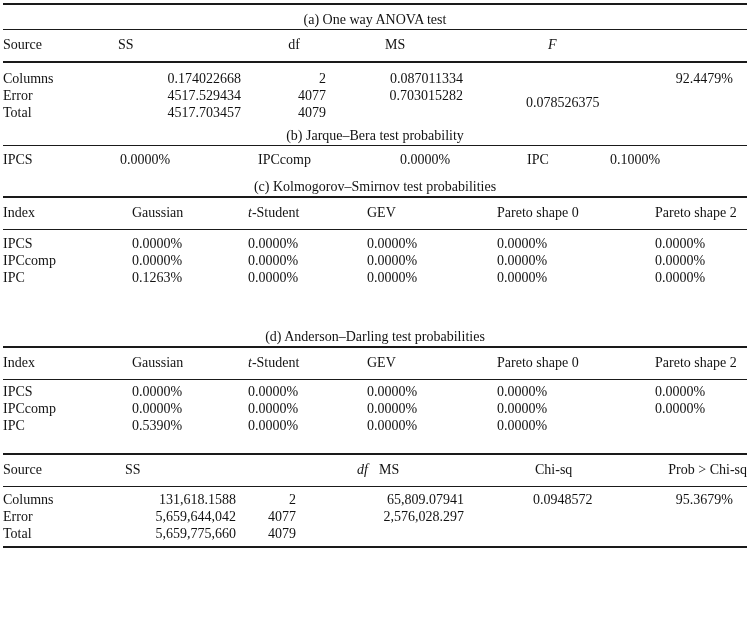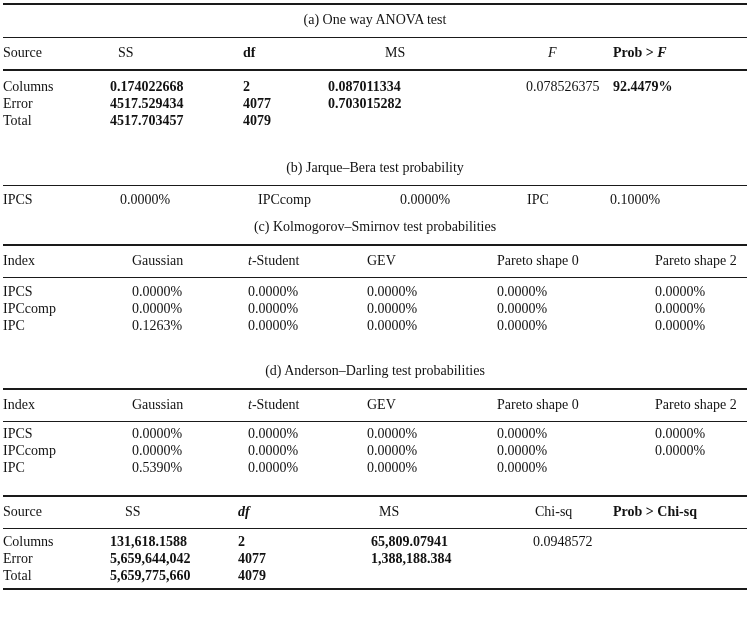--- a/index.html
+++ b/index.html
@@ -4,58 +4,57 @@
 <style>
   html,body{margin:0;padding:0;background:#ffffff;}
   body{
     width:750px;height:625px;overflow:hidden;
     color:#121212;
     font-family:"Liberation Serif","DejaVu Serif",serif;
     font-size:14px;
   }
   .doc{padding:3px 3px 0 3px;width:744px;}
   .rule{height:1.5px;background:#1a1a1a;}
-  .caption{height:32px;line-height:30px;text-align:center;white-space:nowrap;}
+  .caption{height:24px;line-height:30px;text-align:center;white-space:nowrap;}
   .grid{display:grid;width:744px;}
   .hdr{height:31px;line-height:29px;}
   .drow{height:17px;line-height:17px;}
   .grid > div{white-space:nowrap;overflow:visible;}
   
   .ga{grid-template-columns:107px 133px 85px 138px 147px 134px;}  
   .ge{grid-template-columns:107px 128px 133px 95px 147px 134px;}  
   .gb{grid-template-columns:117px 138px 142px 127px 83px 137px;}  
   .gc{grid-template-columns:129px 116px 119px 130px 158px 92px;}  
-  .l{text-align:left;} .r{font-weight:bold;}
+  .l{text-align:left;} .r{text-align:right;}
   .it{font-style:italic;}
   .pl8{padding-left:8px;} .pl15{padding-left:15px;} .pl57{padding-left:57px;}
-  .pl60{padding-left:60px;} .pl67{padding-left:67px;} .pl69{padding-left:69px;}
+  .pl60{padding-left:60px;margin-top:24px;} .pl67{padding-left:67px;} .pl69{padding-left:69px;}
   .pl82{padding-left:82px;}
   .pr2{padding-right:2px;} .pr3{padding-right:3px;} .pr14{padding-right:14px;}
   .pr28{padding-right:28px;} .pr75{padding-right:75px;}
-  .mt15{margin-top:4px;} .mt16{margin-top:24px;} .mt19{margin-top:19px;} .mt22{margin-top:22px;}
+  .mt15{margin-top:4px;} .mt16{margin-top:0;} .mt19{margin-top:19px;} .mt22{margin-top:36px;}
   .pt3{padding-top:3px;} .pt4{padding-top:4px;} .pt5{padding-top:5px;} .pt7{padding-top:7px;}
   .brule{margin-top:4px;}
 </style>
 </head>
 <body>
 
 <div class="doc">
 
   <div class="rule"></div>
 
   <div>
     <div class="caption">(a) One way ANOVA test</div>
     <div class="rule"></div>
     <div class="grid ga hdr">
       <div class="l">Source</div>
       <div class="l pl8">SS</div>
       <div class="r pr28">df</div>
       <div class="l pl57">MS</div>
       <div class="l pl82 it">F</div>
-      <div class="r"><span>Prob &gt; </span><span class="it">F</span></div>
     </div>
     <div class="rule"></div>
     <div class="pt7">
       <div class="grid ga drow">
         <div class="l">Columns</div>
         <div class="r pr2">0.174022668</div>
         <div class="r pr2">2</div>
         <div class="r pr3">0.087011334</div>
         <div class="l pl60">0.078526375</div>
         <div class="r pr14">92.4479%</div>
@@ -184,26 +183,27 @@
       <div class="r">Prob &gt; Chi-sq</div>
     </div>
     <div class="rule"></div>
     <div class="pt4">
       <div class="grid ge drow">
         <div class="l">Columns</div>
         <div class="r pr2">131,618.1588</div>
         <div class="r pr75">2</div>
         <div class="r pr2">65,809.07941</div>
         <div class="l pl67">0.0948572</div>
+        <div class="r pr14">95.3679%</div>
       </div>
       <div class="grid ge drow">
         <div class="l">Error</div>
         <div class="r pr2">5,659,644,042</div>
         <div class="r pr75">4077</div>
-        <div class="r pr2">1,388,188.384</div>
+        <div class="r pr2">2,576,028.297</div>
         <div class="l pl67"></div>
         <div class="r pr14"></div>
       </div>
       <div class="grid ge drow">
         <div class="l">Total</div>
         <div class="r pr2">5,659,775,660</div>
         <div class="r pr75">4079</div>
         <div class="r pr2"></div>
         <div class="l pl67"></div>
         <div class="r pr14"></div>

